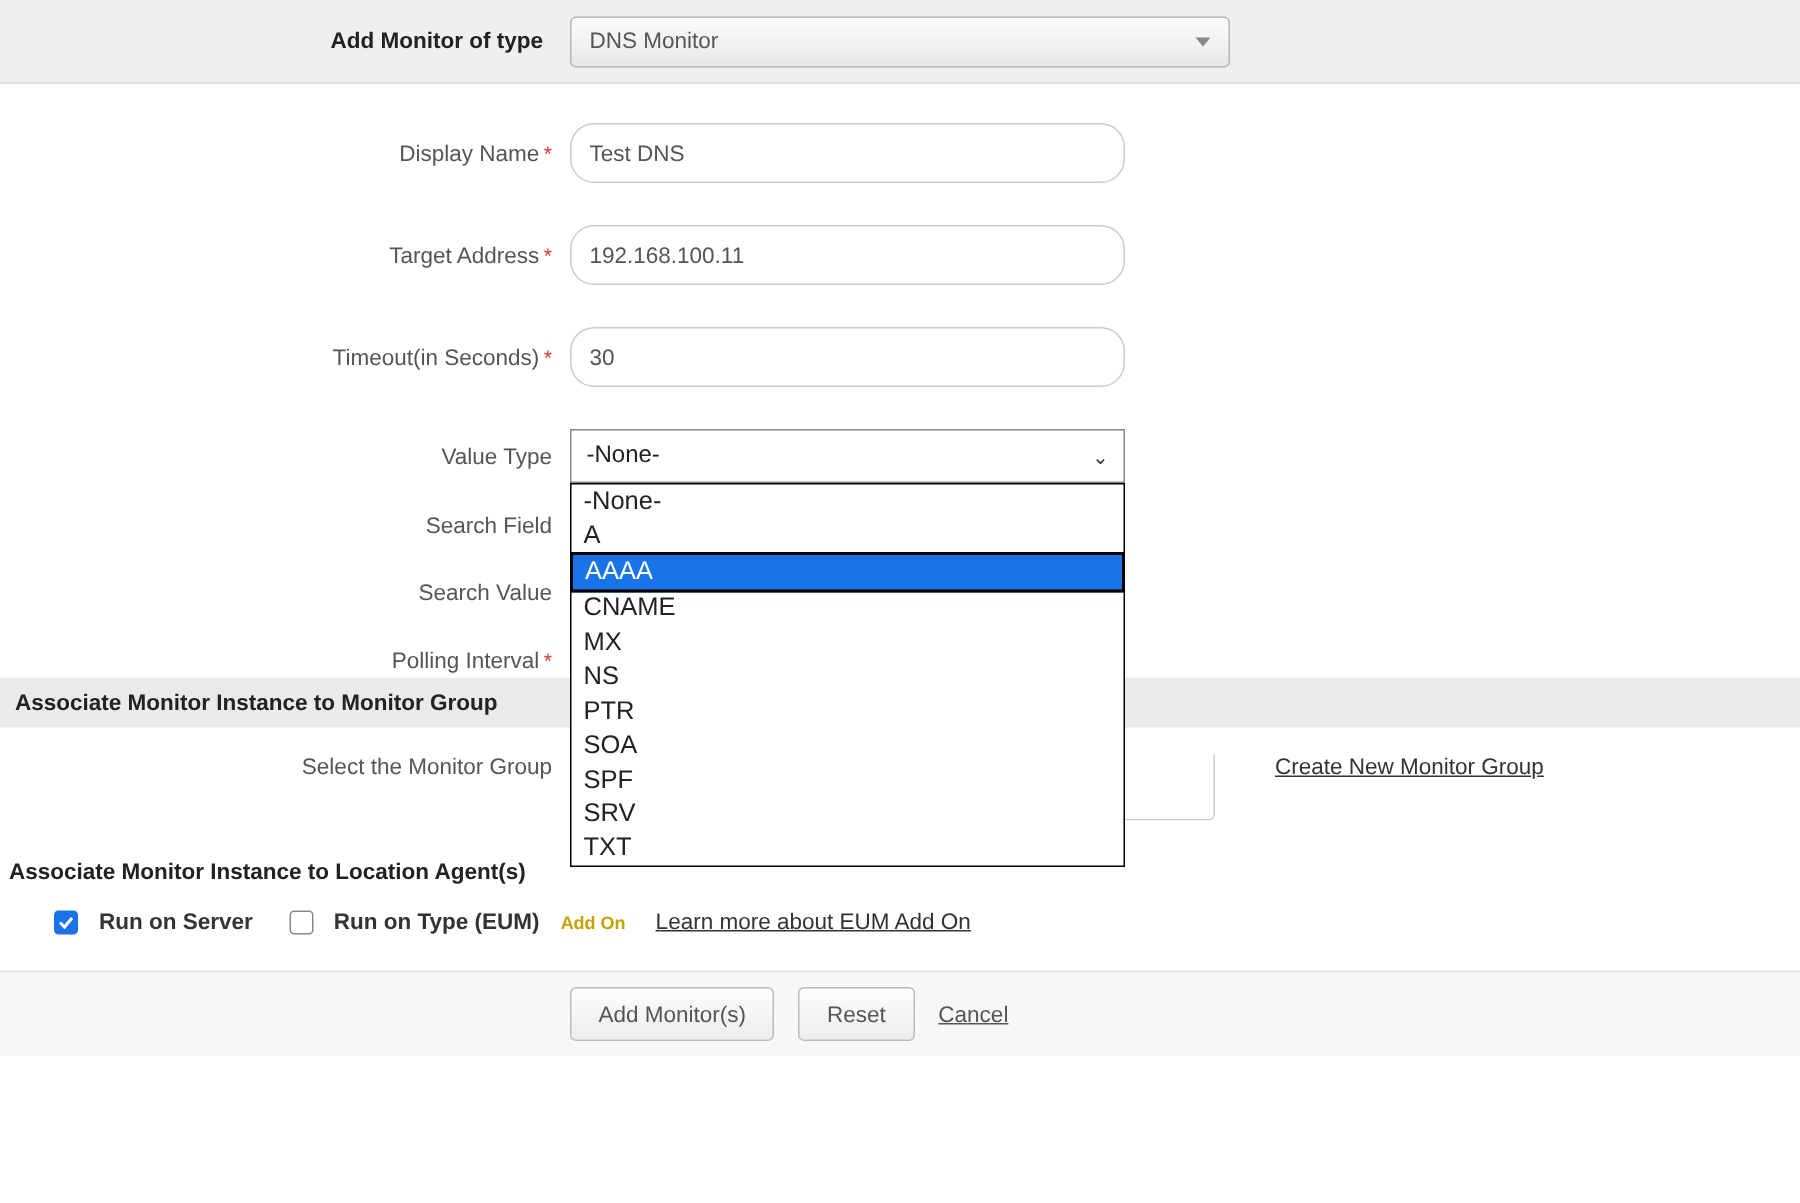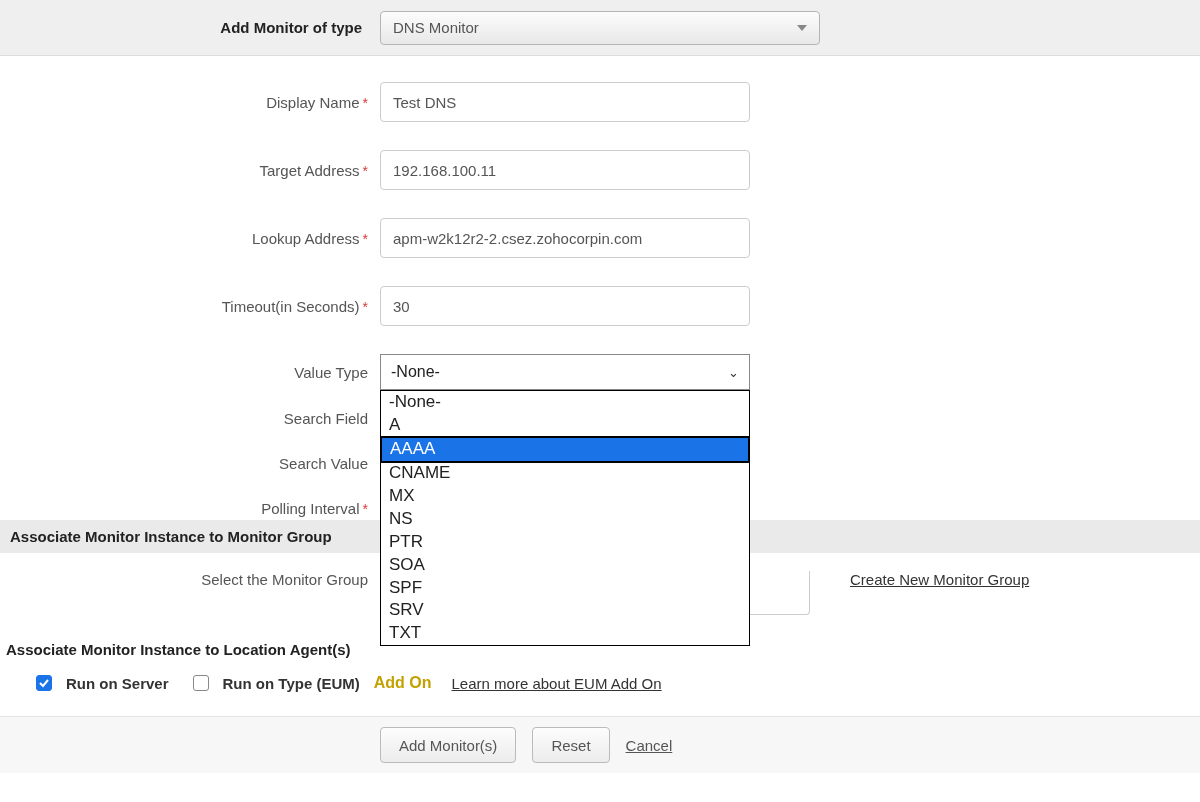--- a/index.html
+++ b/index.html
@@ -62,21 +62,21 @@
   .req::after {
     content: "*";
     color: #d93a3a;
     margin-left: 3px;
     font-size: 14px;
   }
   .field input[type=text] {
     width: 370px;
     height: 40px;
     border: 1px solid #ccc;
-    border-radius: 4px;
+    border-radius: 16px;
     padding: 0 12px;
     font-size: 15px;
     color: #555;
   }
   .select-box {
     width: 370px;
     height: 36px;
     border: 1px solid #888;
     background: #fff;
     display: flex;
@@ -159,21 +159,21 @@
   }
   .chk.checked {
     background:#1a74e8;
     border-color:#1a74e8;
   }
   .chk.checked svg { display:block; }
   .chk svg { display:none; }
   .addon-badge {
     font-family: "Comic Sans MS", cursive, sans-serif;
     font-weight: 700;
-    font-size: 16px;
+    font-size: 12px;
     color: #c3a100;
   }
   .learn-link {
     color:#333;
     text-decoration: underline;
     margin-left: 6px;
   }
   .footer {
     background:#f7f7f7;
     border-top:1px solid #e3e3e3;
@@ -214,24 +214,20 @@
   <div class="row">
     <div class="lbl req">Display Name</div>
     <div class="field"><input type="text" value="Test DNS" style=""></div>
   </div>
 
   <div class="row">
     <div class="lbl req">Target Address</div>
     <div class="field"><input type="text" value="192.168.100.11" style=""></div>
   </div>
 
-  <div class="row">
-    <div class="lbl req">Lookup Address</div>
-    <div class="field"><input type="text" value="apm-w2k12r2-2.csez.zohocorpin.com" style=""></div>
-  </div>
 
   <div class="row">
     <div class="lbl req">Timeout(in Seconds)</div>
     <div class="field"><input type="text" value="30" style=""></div>
   </div>
 
   <div class="row" style="margin-bottom:20px;">
     <div class="lbl">Value Type</div>
     <div class="select-box">
       <span>-None-</span>

